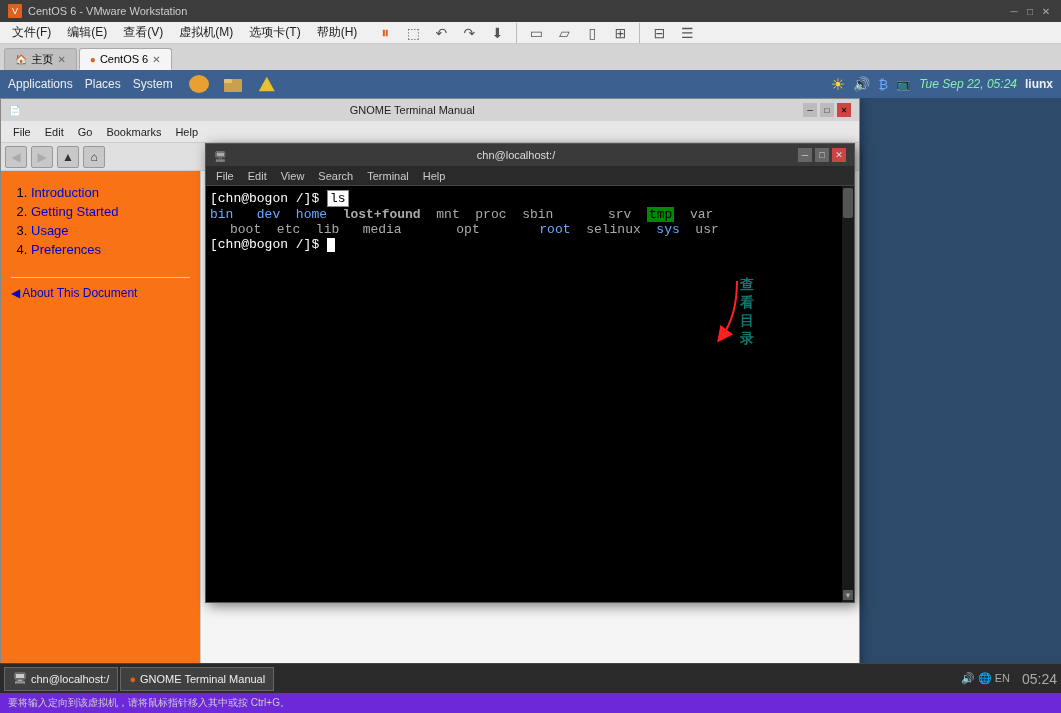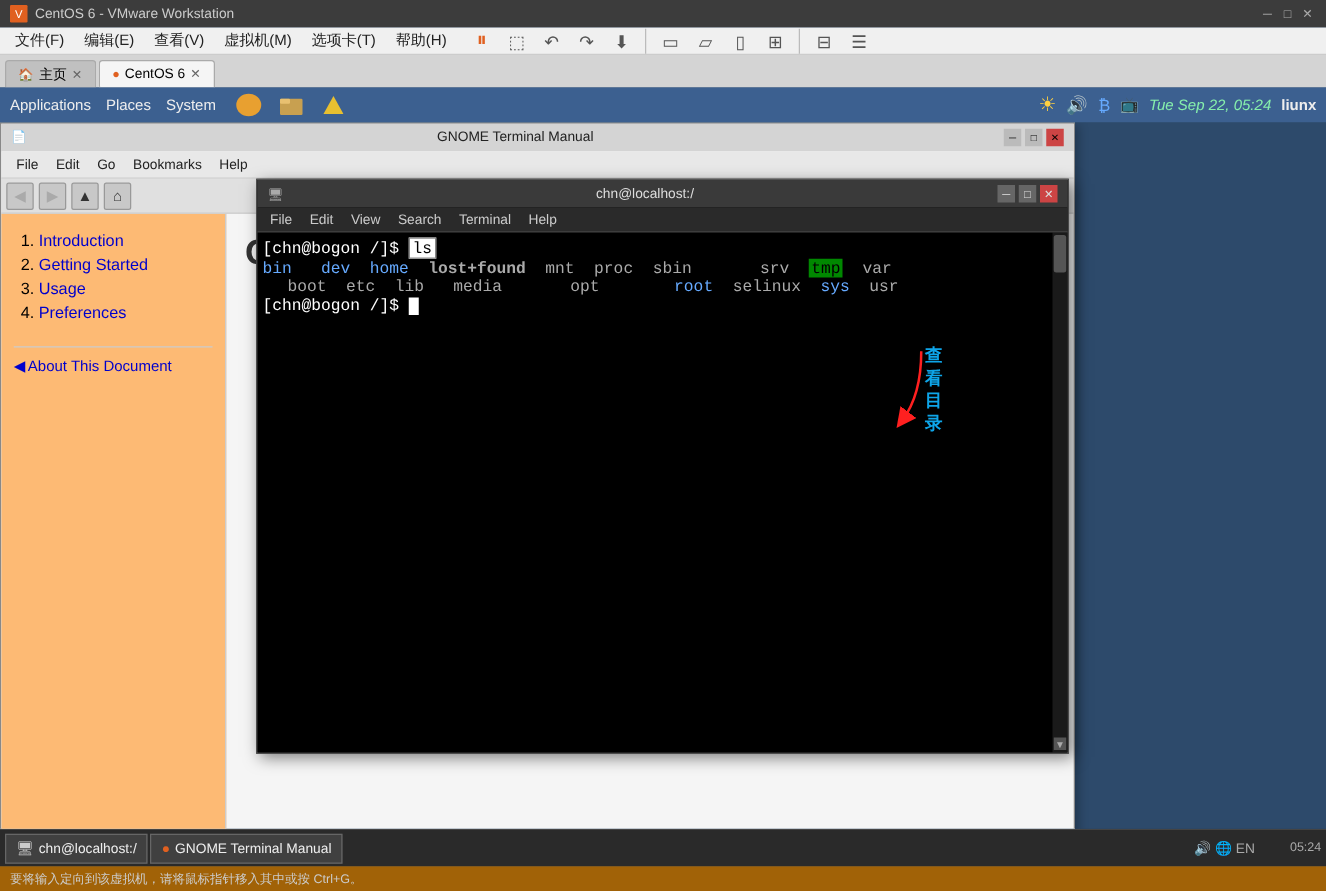--- a/index.html
+++ b/index.html
@@ -47,21 +47,21 @@
 
     .browser-menu { height: 22px; background: #e8e8e8; display: flex; align-items: center; padding: 0 6px; gap: 2px; border-bottom: 1px solid #ccc; }
     .browser-menu-item { padding: 2px 6px; font-size: 11px; color: #222; cursor: pointer; }
 
     .browser-nav { height: 28px; background: #e0e0e0; display: flex; align-items: center; padding: 0 4px; gap: 4px; border-bottom: 1px solid #ccc; }
     .nav-btn { width: 22px; height: 22px; background: #c8c8c8; border: 1px solid #999; border-radius: 2px; cursor: pointer; font-size: 12px; display: flex; align-items: center; justify-content: center; color: #333; }
     .nav-btn.disabled { color: #aaa; }
     .address-bar { flex: 1; height: 20px; background: white; border: 1px solid #aaa; padding: 0 4px; font-size: 11px; }
 
     .browser-content { flex: 1; display: flex; overflow: hidden; }
-    .sidebar { width: 180px; background: #fdba74; border-right: 1px solid #ccc; padding: 10px; overflow-y: auto; }
+    .sidebar { width: 200px; background: #f97316; border-right: 1px solid #ccc; padding: 10px; overflow-y: auto; }
     .toc-list { list-style: decimal; padding-left: 20px; }
     .toc-item { margin: 4px 0; font-size: 13px; }
     .toc-link { color: #0000cc; text-decoration: none; cursor: pointer; }
     .about-section { margin-top: 20px; border-top: 1px solid #ccc; padding-top: 8px; }
     .about-link { font-size: 12px; color: #0000cc; cursor: pointer; display: flex; align-items: center; gap: 2px; }
 
     .main-doc { flex: 1; padding: 15px; overflow-y: auto; }
     .doc-title { font-size: 28px; font-weight: bold; color: #333; margin-bottom: 10px; }
 
     
@@ -78,21 +78,21 @@
     .term-line { display: flex; align-items: center; white-space: pre; }
     .term-prompt { color: #fff; }
     .term-cmd { color: #fff; }
     .term-cursor { display: inline-block; width: 8px; height: 14px; background: #fff; vertical-align: text-bottom; }
 
     
     .taskbar { height: 30px; background: #2a2a2a; display: flex; align-items: center; padding: 0 4px; gap: 2px; border-top: 1px solid #444; }
     .taskbar-item { height: 24px; padding: 2px 8px; background: #404040; border: 1px solid #666; font-size: 11px; color: #eee; cursor: pointer; display: flex; align-items: center; gap: 4px; }
 
     
-    .status-bar { height: 20px; background: #a16207; display: flex; align-items: center; padding: 0 8px; }
+    .status-bar { height: 20px; background: #6d28d9; display: flex; align-items: center; padding: 0 8px; }
     .status-text { color: #ccc; font-size: 10px; }
   </style>
 </head>
 <body>
 
 <div class="vmware-window">
 
   <div class="title-bar">
     <div class="title-bar-left">
       <div class="title-bar-icon">V</div>
@@ -306,21 +306,21 @@
             <span>  </span>
             <span style="color:#aaa;">usr</span>
           </div>
 
           <div class="term-line">
             <span class="term-prompt">[chn@bogon /]$ </span>
             <span class="term-cursor"></span>
           </div>
 
 
-          <div style="position:absolute; right:80px; top:90px; color:#0ea5e9; font-size:14px; font-weight:bold;">
+          <div style="position:absolute; right:80px; top:90px; color:#0f766e; font-size:14px; font-weight:bold;">
             <svg width="50" height="70" viewBox="0 0 50 70">
               <path d="M 25 5 Q 25 40 10 60" stroke="#ff2020" stroke-width="2" fill="none" marker-end="url(#arrowhead2)"></path>
               <defs>
                 <marker id="arrowhead2" markerWidth="8" markerHeight="8" refX="4" refY="4" orient="auto">
                   <path d="M 0 0 L 8 4 L 0 8 Z" fill="#ff2020"></path>
                 </marker>
               </defs>
             </svg>
             <div style="position:absolute; top:0; left:28px;">查看目录</div>
           </div>
@@ -341,20 +341,20 @@
       <span style="font-size:11px; color:#ccc;">🖥</span>
       <span>chn@localhost:/</span>
     </div>
     <div class="taskbar-item">
       <span style="font-size:11px; color:#e06020;">●</span>
       <span>GNOME Terminal Manual</span>
     </div>
 
     <div style="margin-left:auto; display:flex; align-items:center; gap:4px;">
       <span style="color:#aaa; font-size:11px;">🔊 🌐 EN</span>
-      <span style="color:#aaa; font-size:10px; margin-left:24px;">05:24</span>
+      <span style="color:#aaa; font-size:14px; margin-left:8px;">05:24</span>
     </div>
   </div>
 
   <div class="status-bar">
     <span class="status-text">要将输入定向到该虚拟机，请将鼠标指针移入其中或按 Ctrl+G。</span>
   </div>
 </div>
 
 </body></html>

